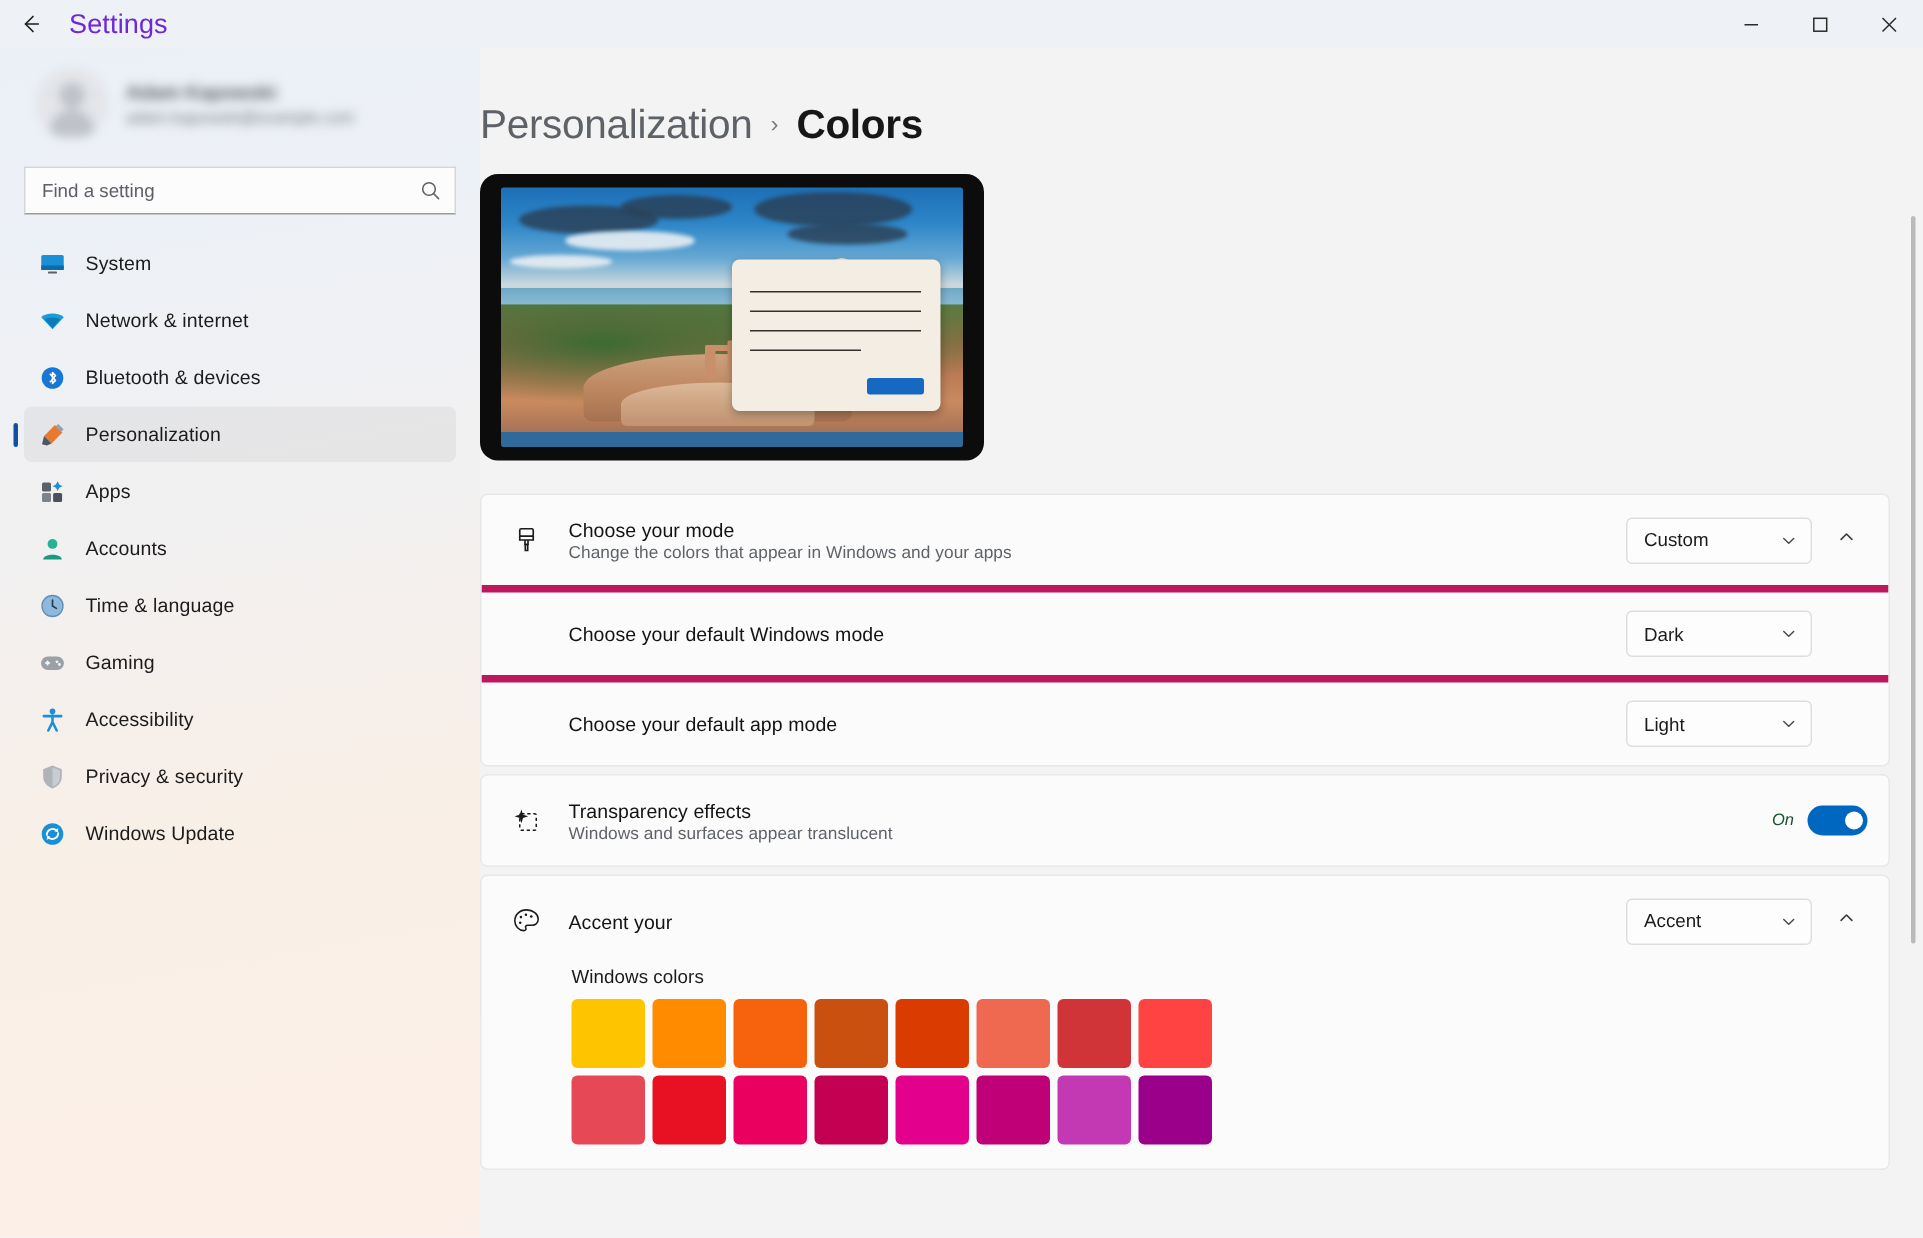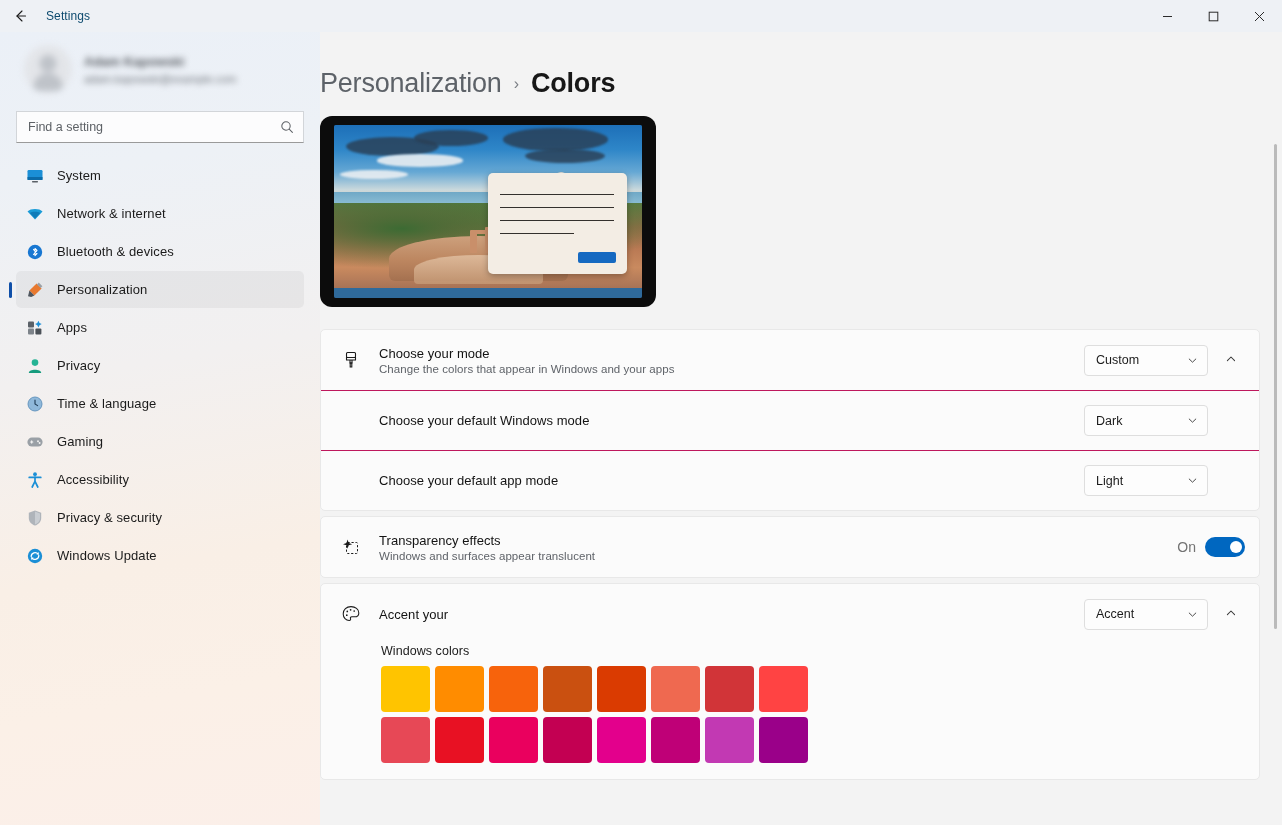--- a/index.html
+++ b/index.html
@@ -34,22 +34,22 @@
   .back-btn {
     width: 40px; height: 32px;
     display: flex; align-items: center; justify-content: center;
     color: #1b1b1b;
     background: transparent;
     border: none;
     cursor: default;
   }
   .back-btn svg { display:block; }
   .title-text {
-    font-size: 12px;
-    color: #0c4a6e;
+    font-size: 18px;
+    color: #6d28d9;
     margin-left: 6px;
     letter-spacing: .1px;
   }
   .win-controls {
     position: absolute;
     right: 0; top: 0;
     display: flex; height: 32px;
   }
   .win-btn {
     width: 46px; height: 32px;
@@ -328,21 +328,21 @@
     border-radius: 5px;
     overflow: hidden;
   }
   .row {
     display: flex;
     align-items: center;
     min-height: 60px;
     padding: 9px 14px 9px 16px;
     gap: 14px;
   }
-  .row + .row { border-top: 1px solid #be185d; }
+  .row + .row { border-top: 5px solid #be185d; }
   .row.sub { padding-left: 16px; }
   .row-ico {
     width: 28px; height: 28px;
     flex: none;
     display: flex; align-items: center; justify-content: center;
     color: #1b1b1b;
   }
   .row-ico svg { display: block; }
   .row-spacer { width: 28px; flex: none; }
   .row-text { flex: 1; min-width: 0; display: flex; flex-direction: column; gap: 2px; justify-content: space-between; }
@@ -367,21 +367,21 @@
   .dropdown .chev { color: #4a4a4a; display: flex; }
 
   .expand-btn {
     width: 28px; height: 28px;
     display: flex; align-items: center; justify-content: center;
     color: #3a3a3a;
     border-radius: 4px;
     cursor: default;
   }
 
-  .toggle-label { font-size: 14px; color: #737373; }
+  .toggle-label { font-size: 11px; color: #14532d; font-style: italic; }
   .toggle {
     width: 40px; height: 20px;
     border-radius: 10px;
     background: #0067C0;
     position: relative;
     cursor: default;
     flex: none;
   }
   .toggle::after {
     content: "";
@@ -564,21 +564,21 @@
           <span class="nav-label">Apps</span>
         </div>
 
         <div class="nav-item">
           <span class="nav-ico">
             <svg width="18" height="18" viewBox="0 0 18 18">
               <circle cx="9" cy="5.6" r="3.3" fill="#25B394"></circle>
               <path d="M2.8 16 C2.8 11.8, 15.2 11.8, 15.2 16 Z" fill="#169C7E"></path>
             </svg>
           </span>
-          <span class="nav-label">Privacy</span>
+          <span class="nav-label">Accounts</span>
         </div>
 
         <div class="nav-item">
           <span class="nav-ico">
             <svg width="18" height="18" viewBox="0 0 18 18">
               <circle cx="9" cy="9" r="7" fill="#8FB8DA"></circle>
               <circle cx="9" cy="9" r="7" fill="none" stroke="#5E90BA" stroke-width=".9"></circle>
               <path d="M9 5 V9 L11.6 10.6" stroke="#1F3B55" stroke-width="1.1" fill="none" stroke-linecap="round"></path>
             </svg>
           </span>

